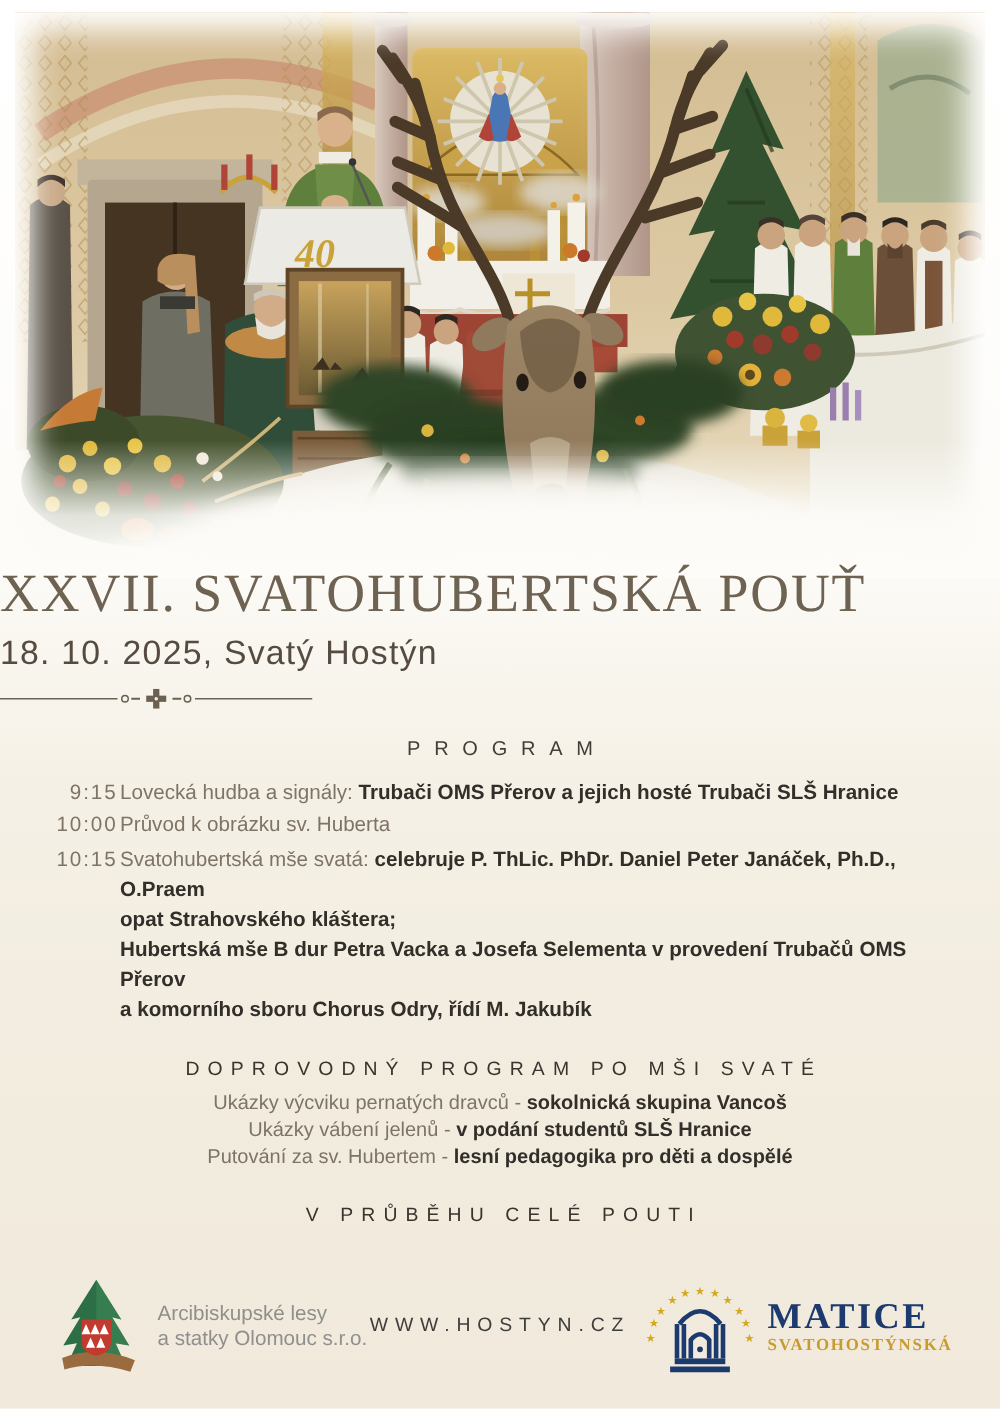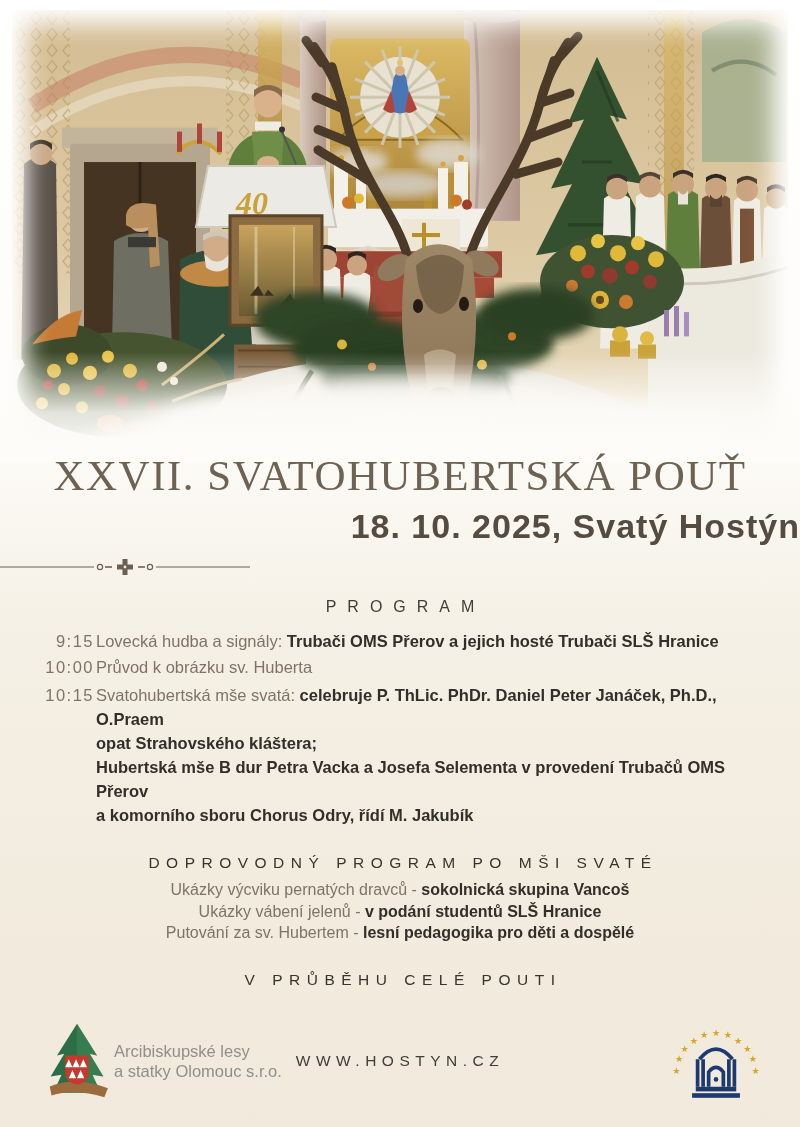--- a/index.html
+++ b/index.html
@@ -14,25 +14,25 @@
   }
   
   .hero{position:absolute;top:10px;left:12px;width:776px;height:446px;font-weight:bold;}
   .hero svg{display:block;width:100%;height:100%;}
   .hero .edge-soft{position:absolute;inset:0;box-shadow:inset 0 0 24px 14px #ffffff;pointer-events:none;}
   .hero .bottom-fade{position:absolute;left:-12px;right:-12px;bottom:-6px;height:110px;
     background:linear-gradient(180deg,rgba(253,252,249,0) 0%,rgba(253,252,249,.85) 55%,#fdfcf9 100%);pointer-events:none;}
   
   .content{position:absolute;top:452px;left:0;width:800px;}
   .title{
-    margin:0;text-align:center;
+    margin:0;text-align:left;
     font-family:"Liberation Serif","DejaVu Serif",serif;font-weight:normal;
     font-size:43px;line-height:48px;letter-spacing:1.5px;color:#6e6253;
   }
-  .date-line{margin-top:7px;text-align:right;font-size:34px;letter-spacing:1px;color:#554b40;font-weight:bold;}
+  .date-line{margin-top:7px;text-align:left;font-size:27px;letter-spacing:1px;color:#554b40;}
   .divider{margin:13px auto 0;width:250px;height:16px;}
   .heading{
     margin-top:19px;text-align:center;font-size:16px;font-weight:normal;
     letter-spacing:11px;padding-left:11px;color:#423d36;
   }
   .program-list{width:736px;margin:13px auto 0;font-size:16.5px;}
   .program-row{display:flex;gap:2px;line-height:24px;margin-top:2px;}
   .time{flex:none;width:62px;text-align:right;color:#7e7466;letter-spacing:1.5px;}
   .desc{flex:1;}
   .lt{color:#7e7466;}
@@ -42,21 +42,21 @@
     letter-spacing:6.5px;padding-left:6px;color:#38332d;
   }
   .center-list{margin-top:7px;text-align:center;font-size:16px;line-height:21.5px;}
   .center-list.secondary div{color:#46413a;}
   
   .footer{
     position:absolute;left:0;right:0;bottom:0;height:116px;
     display:flex;align-items:center;justify-content:space-between;
     padding:0 38px 16px 40px;box-sizing:border-box;
   }
-  .footer-left{display:flex;align-items:center;}
+  .footer-left{display:flex;align-items:center;gap:12px;}
   .forestry-text{font-size:16.5px;line-height:20px;color:#8f8f8d;}
   .website{
     position:absolute;left:50%;transform:translateX(-50%);
     font-size:15.5px;letter-spacing:5.5px;color:#3d3d3b;
   }
   .footer-right{display:flex;align-items:center;gap:8px;}
   .matice-text{display:flex;flex-direction:column;}
   .matice-name{
     font-family:"Liberation Serif","DejaVu Serif",serif;font-weight:bold;
     font-size:29px;line-height:28px;letter-spacing:2px;color:#1d3a6e;
@@ -540,16 +540,20 @@
         </g>
         <g stroke="#1d3a6e" fill="none" stroke-width="4">
           <path d="M32 44 Q50 22 68 44"></path>
           <path d="M30 44 l0 30 M36 44 l0 30 M64 44 l0 30 M70 44 l0 30"></path>
           <path d="M42 74 L42 58 Q50 48 58 58 L58 74"></path>
         </g>
         <circle cx="50" cy="66" r="2.5" fill="#1d3a6e"></circle>
         <rect x="28" y="74" width="44" height="5" fill="#1d3a6e"></rect>
         <rect x="24" y="81" width="52" height="5" fill="#1d3a6e"></rect>
       </svg>
+      <div class="matice-text">
+        <span class="matice-name">MATICE</span>
+        <span class="matice-sub">SVATOHOSTÝNSKÁ</span>
+      </div>
     </div>
   </div>
 
 </div>
 
 </body></html>

